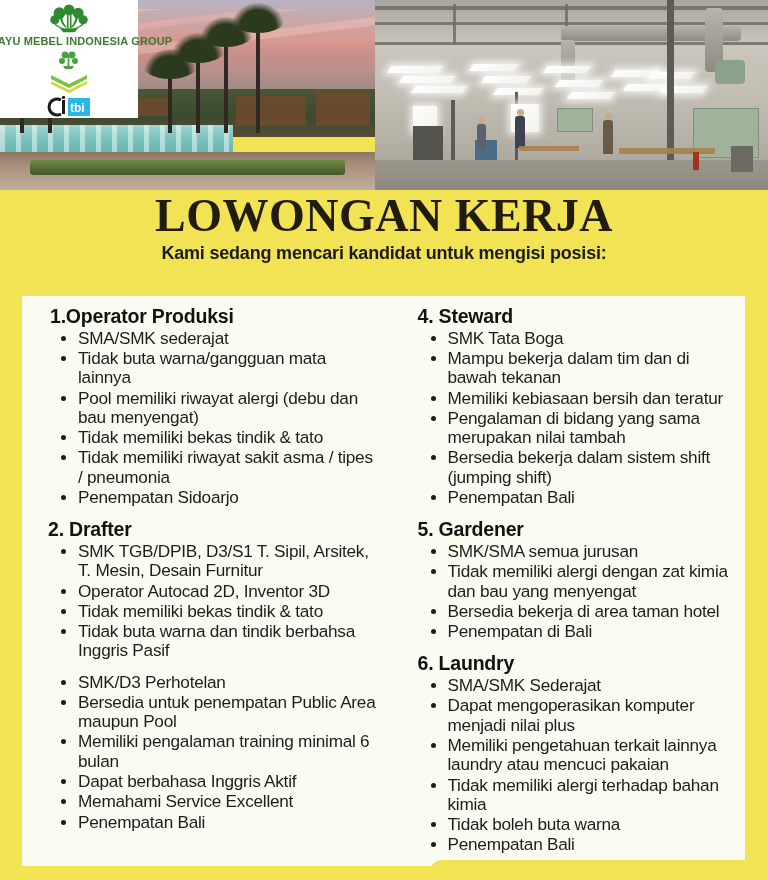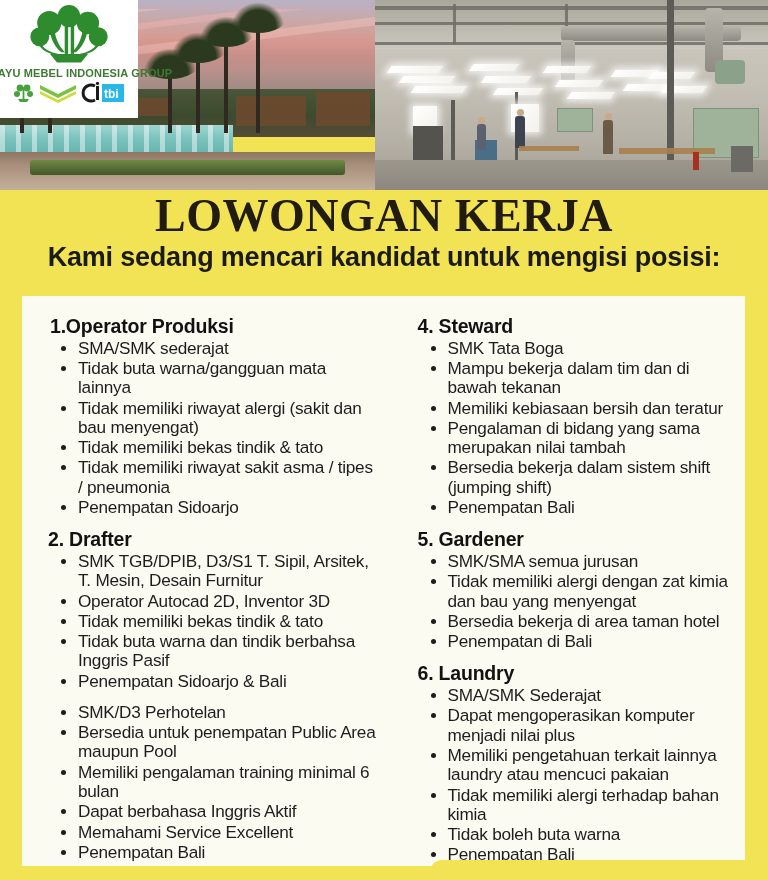--- a/index.html
+++ b/index.html
@@ -182,20 +182,21 @@
     font-weight: 700;
     white-space: nowrap;
     margin-top: 1px;
     padding-left: 24px;
   }
   .sub-logos {
     display: flex;
     align-items: center;
     gap: 3px;
     margin-top: 3px;
+    flex-direction: column;
   }
   .sub-logos svg { display: block; }
 
   
   .poster-title {
     position: absolute;
     left: 0; top: 193px;
     width: 768px;
     text-align: center;
     font-family: "Liberation Serif", serif;
@@ -205,35 +206,35 @@
     color: #221c10;
     line-height: 1;
   }
   .poster-subtitle {
     position: absolute;
     left: 0; top: 244px;
     width: 768px;
     text-align: center;
     font-family: "Liberation Sans", sans-serif;
     font-weight: 700;
-    font-size: 27px;
+    font-size: 18px;
     letter-spacing: -.2px;
     color: #1b1b1b;
     line-height: 1;
   }
 
   
   .content-card {
     position: absolute;
     left: 22px; top: 296px;
     width: 723px; height: 570px;
     background: #FCFBF2;
     display: flex;
     box-sizing: border-box;
-    padding: 20px 0 0 0;
+    padding: 10px 0 0 0;
     overflow: hidden;
   }
   .col {
     box-sizing: border-box;
     flex: 1 1 50%;
   }
   .col-left  { padding: 0 8px 0 14px; }
   .col-right { padding: 0 10px 0 22px; }
 
   .job { margin-bottom: 12px; }
@@ -414,35 +415,34 @@
   <div class="poster-subtitle">Kami sedang mencari kandidat untuk mengisi posisi:</div>
 
   <div class="content-card">
 
     <div class="col col-left">
       <div class="job">
         <div class="job-title">1.Operator Produksi</div>
         <ul class="req">
           <li>SMA/SMK sederajat</li>
           <li>Tidak buta warna/gangguan mata lainnya</li>
-          <li>Tidak memiliki riwayat alergi (sakit dan bau menyengat)</li>
+          <li>Pool memiliki riwayat alergi (debu dan bau menyengat)</li>
           <li>Tidak memiliki bekas tindik &amp; tato</li>
           <li>Tidak memiliki riwayat sakit asma / tipes / pneumonia</li>
           <li>Penempatan Sidoarjo</li>
         </ul>
       </div>
 
       <div class="job">
         <div class="job-title indent-less">2. Drafter</div>
         <ul class="req">
           <li>SMK TGB/DPIB, D3/S1 T. Sipil, Arsitek, T. Mesin, Desain Furnitur</li>
           <li>Operator Autocad 2D, Inventor 3D</li>
           <li>Tidak memiliki bekas tindik &amp; tato</li>
           <li>Tidak buta warna dan tindik berbahsa Inggris Pasif</li>
-          <li>Penempatan Sidoarjo &amp; Bali</li>
         </ul>
       </div>
 
       <div class="job">
         <ul class="req">
           <li>SMK/D3 Perhotelan</li>
           <li>Bersedia untuk penempatan Public Area maupun Pool</li>
           <li>Memiliki pengalaman training minimal 6 bulan</li>
           <li>Dapat berbahasa Inggris Aktif</li>
           <li>Memahami Service Excellent</li>

